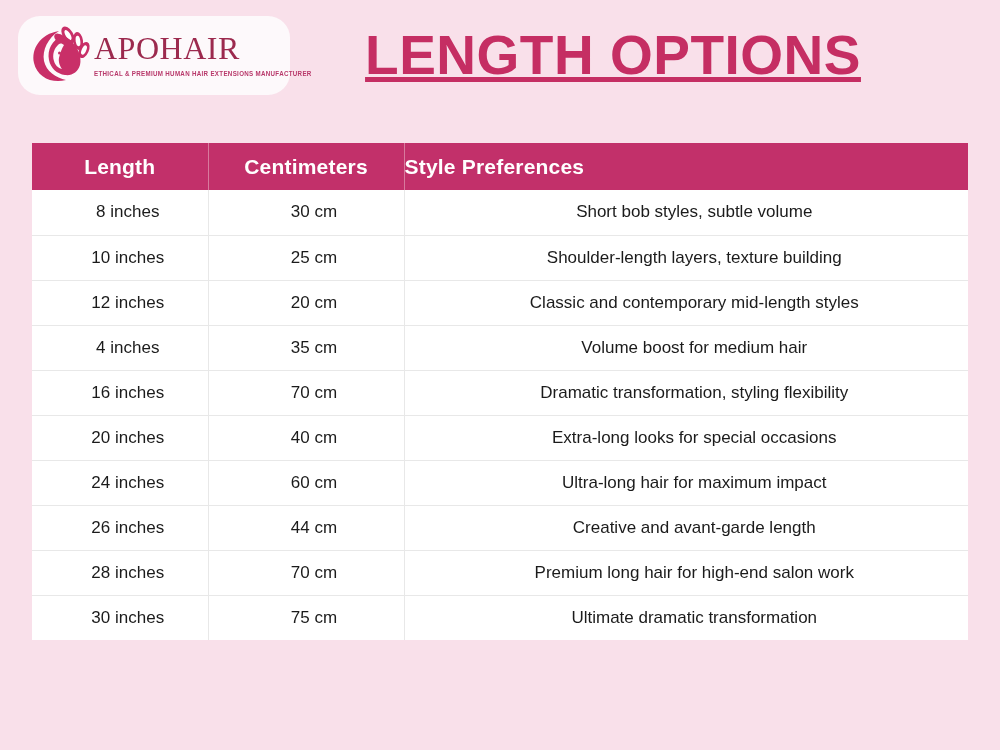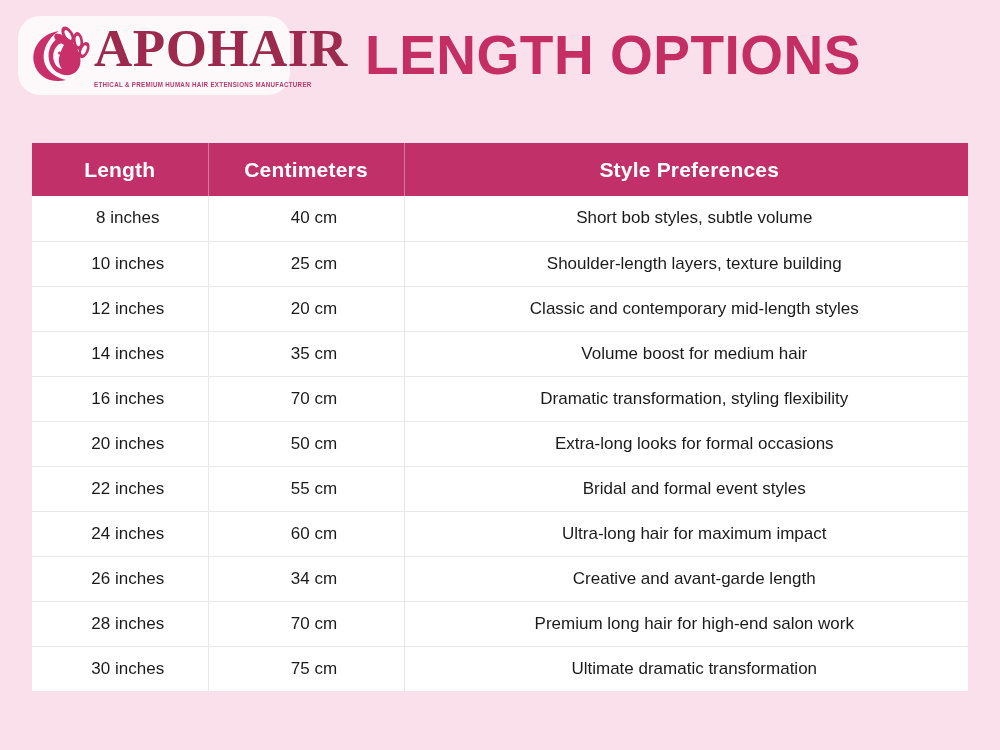--- a/index.html
+++ b/index.html
@@ -49,22 +49,22 @@
   .logo-wordmark-wrap {
     display: flex;
     flex-direction: column;
     justify-content: center;
     margin-left: -6px;
     padding-bottom: 2px;
   }
 
   .logo-word {
     font-family: "Liberation Serif", serif;
-    font-size: 53px;
-    font-weight: 700;
+    font-size: 32px;
+    font-weight: 400;
     letter-spacing: 0.5px;
     color: #9c2a4e;
     line-height: 1;
   }
 
   .logo-tagline {
     font-family: "Liberation Sans", sans-serif;
     font-size: 6.2px;
     font-weight: bold;
     letter-spacing: 0.32px;
@@ -78,20 +78,21 @@
   .page-title {
     flex: 1;
     text-align: center;
     font-size: 55px;
     font-weight: bold;
     color: #c52e63;
     letter-spacing: 0.5px;
     line-height: 1;
     padding-right: 64px;
     white-space: nowrap;
+    text-decoration: underline;
   }
 
   
   .table-wrap {
     position: absolute;
     left: 32px;
     top: 143px;
     width: 936px;
   }
 
@@ -100,21 +101,21 @@
     border-collapse: collapse;
     background: #ffffff;
     table-layout: fixed;
   }
 
   table.length-table th {
     background: #c2306a;
     color: #ffffff;
     font-size: 21px;
     font-weight: bold;
-    height: 53px;
+    height: 47px;
     text-align: center;
     border-right: 1px solid #d4entity;
     border-right: 1px solid #d87a9d;
     letter-spacing: 0.2px;
   }
   table.length-table th:last-child { border-right: none; }
 
   table.length-table td {
     height: 45px;
     font-size: 17px;
@@ -170,67 +171,62 @@
 
   <div class="page-title">LENGTH OPTIONS</div>
 </div>
 
 <div class="table-wrap">
   <table class="length-table">
     <thead>
       <tr>
         <th class="col-length">Length</th>
         <th class="col-cm">Centimeters</th>
-        <th class="col-style" style="text-align:center;padding-left:6px">Style Preferences</th>
+        <th class="col-style" style="text-align:left;padding-left:0">Style Preferences</th>
       </tr>
     </thead>
     <tbody id="table-body">
         <tr>
           <td class="col-length">8 inches</td>
-          <td class="col-cm">40 cm</td>
+          <td class="col-cm">30 cm</td>
           <td class="col-style">Short bob styles, subtle volume</td>
         </tr>
         <tr>
           <td class="col-length">10 inches</td>
           <td class="col-cm">25 cm</td>
           <td class="col-style">Shoulder-length layers, texture building</td>
         </tr>
         <tr>
           <td class="col-length">12 inches</td>
           <td class="col-cm">20 cm</td>
           <td class="col-style">Classic and contemporary mid-length styles</td>
         </tr>
         <tr>
-          <td class="col-length">14 inches</td>
+          <td class="col-length">4 inches</td>
           <td class="col-cm">35 cm</td>
           <td class="col-style">Volume boost for medium hair</td>
         </tr>
         <tr>
           <td class="col-length">16 inches</td>
           <td class="col-cm">70 cm</td>
           <td class="col-style">Dramatic transformation, styling flexibility</td>
         </tr>
         <tr>
           <td class="col-length">20 inches</td>
-          <td class="col-cm">50 cm</td>
-          <td class="col-style">Extra-long looks for formal occasions</td>
-        </tr>
-        <tr>
-          <td class="col-length">22 inches</td>
-          <td class="col-cm">55 cm</td>
-          <td class="col-style">Bridal and formal event styles</td>
+          <td class="col-cm">40 cm</td>
+          <td class="col-style">Extra-long looks for special occasions</td>
         </tr>
         <tr>
           <td class="col-length">24 inches</td>
           <td class="col-cm">60 cm</td>
           <td class="col-style">Ultra-long hair for maximum impact</td>
         </tr>
         <tr>
           <td class="col-length">26 inches</td>
-          <td class="col-cm">34 cm</td>
+          <td class="col-cm">44 cm</td>
           <td class="col-style">Creative and avant-garde length</td>
         </tr>
         <tr>
           <td class="col-length">28 inches</td>
           <td class="col-cm">70 cm</td>
           <td class="col-style">Premium long hair for high-end salon work</td>
         </tr>
         <tr>
           <td class="col-length">30 inches</td>
           <td class="col-cm">75 cm</td>

